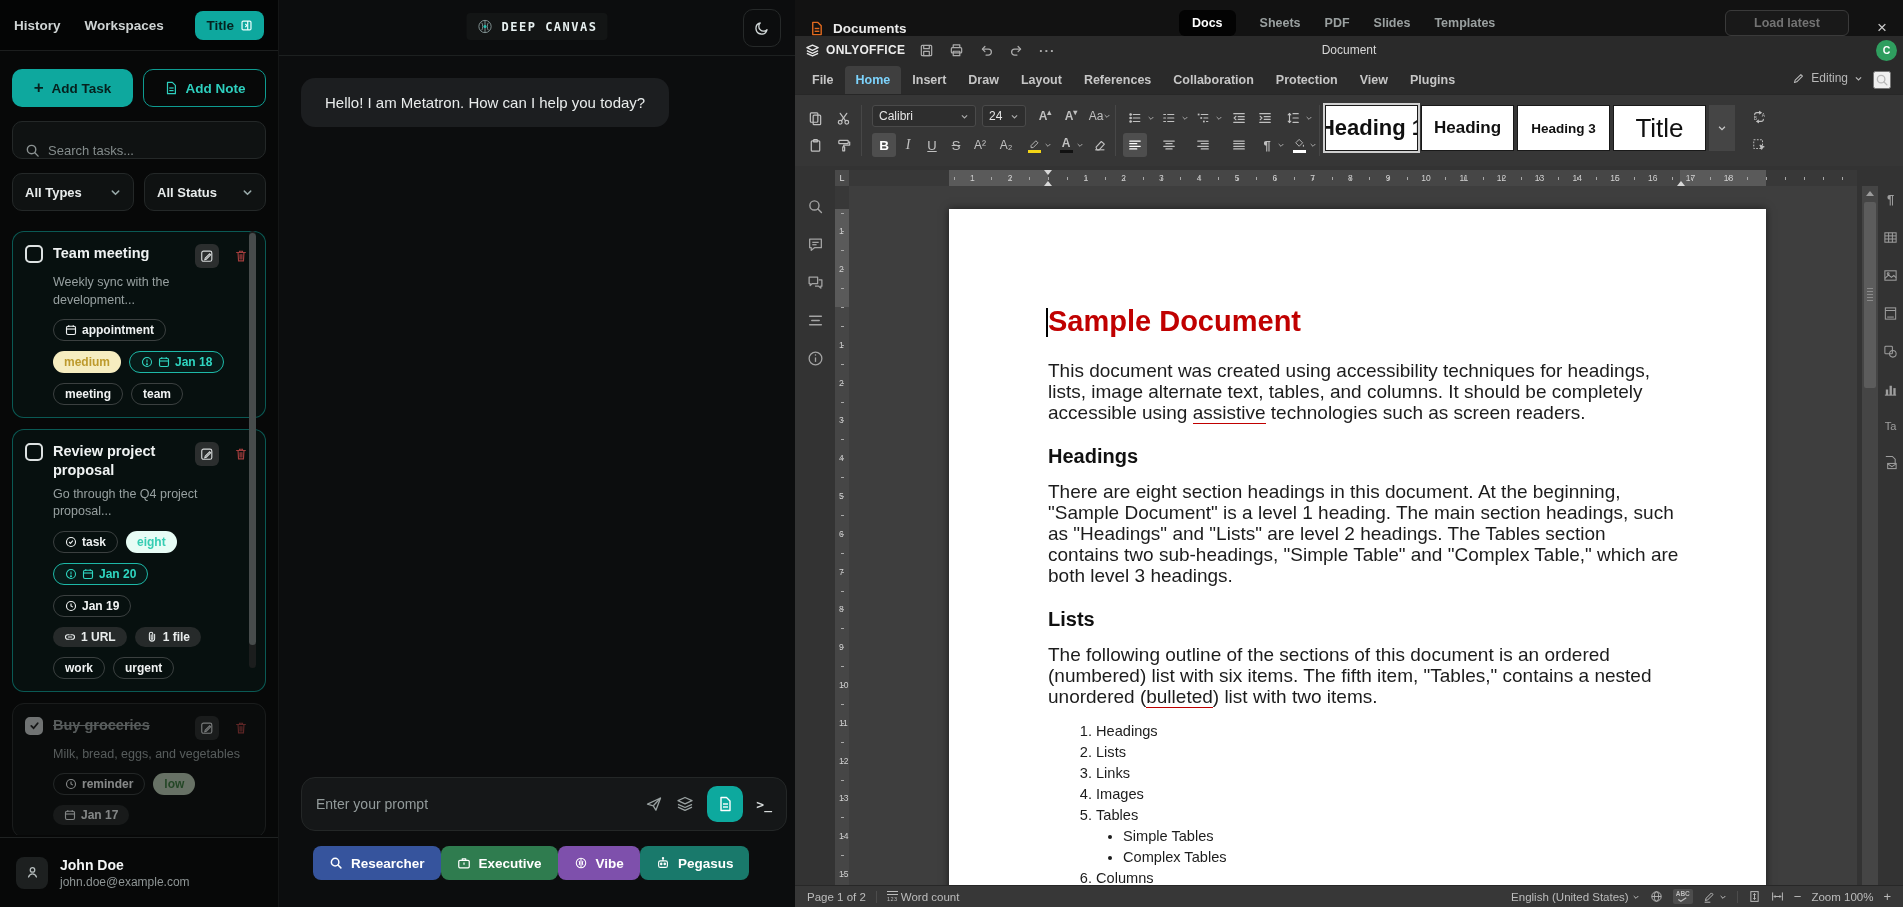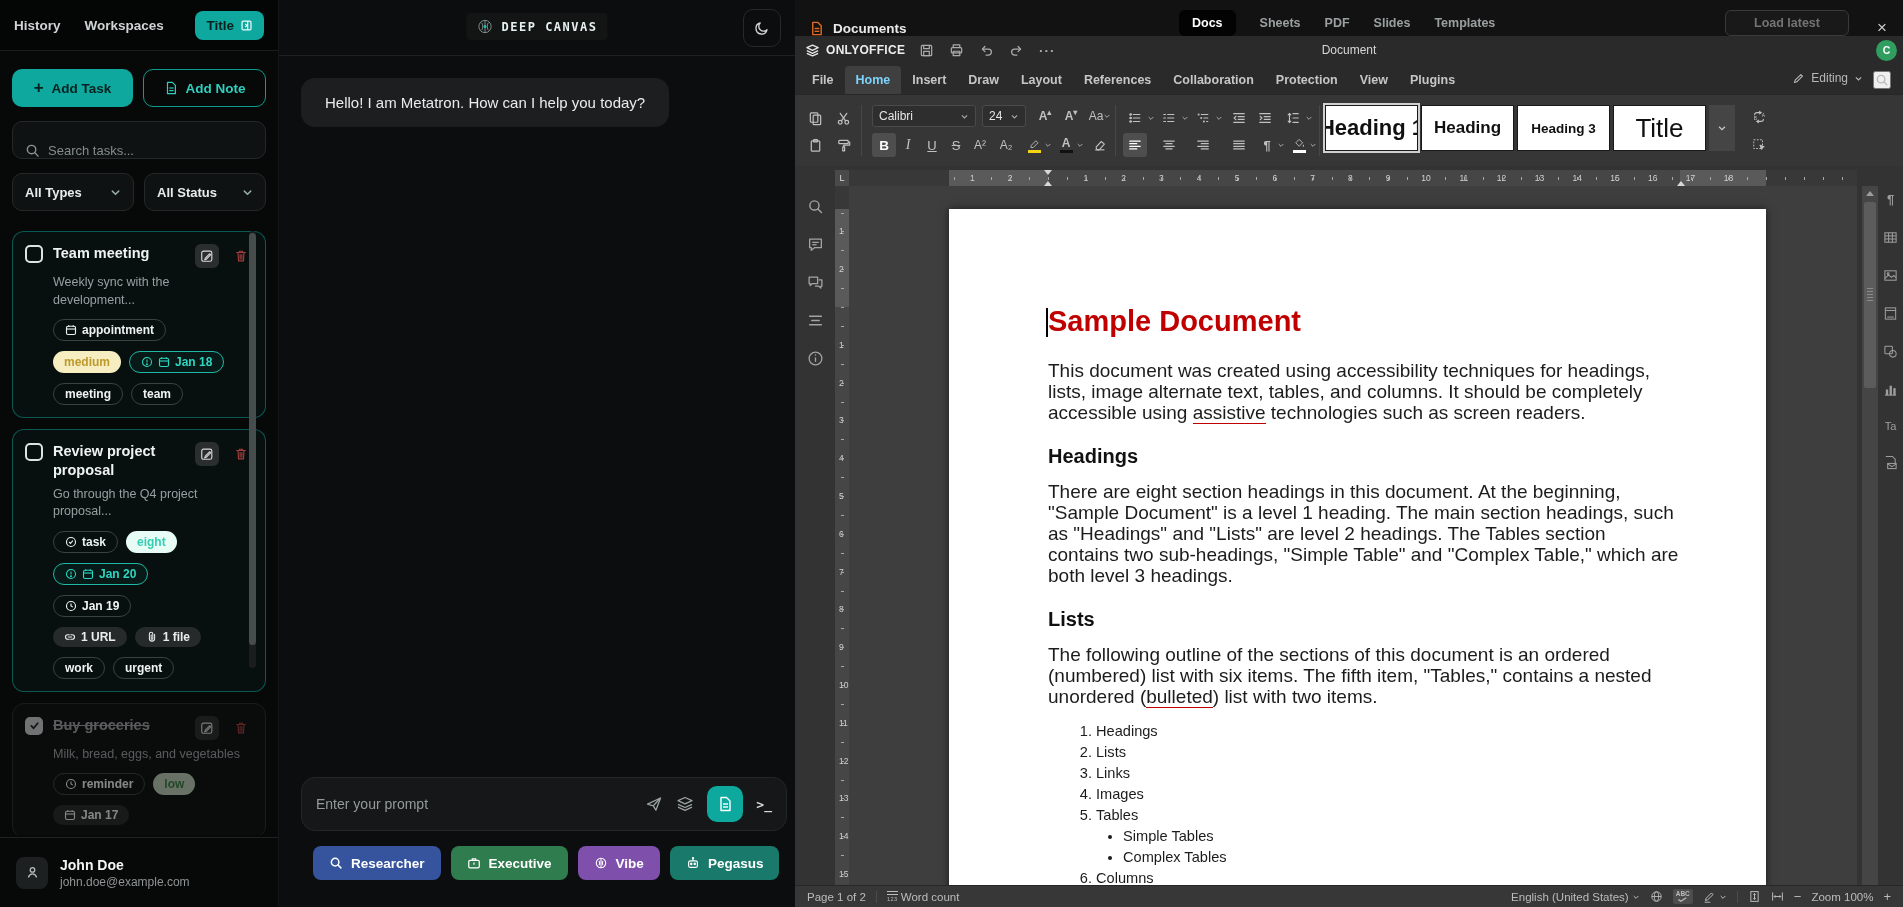--- a/index.html
+++ b/index.html
@@ -51,21 +51,21 @@
   .brand{position:absolute;left:50%;top:13px;transform:translateX(-50%);display:flex;gap:8px;align-items:center;background:#131515;padding:5px 10px;border-radius:4px}
   .brandtxt{font-family:"DejaVu Sans Mono",monospace;font-weight:700;font-size:12px;letter-spacing:1.5px;color:#e7f0f0}
   .moonbtn{position:absolute;right:14px;top:9px;width:38px;height:38px;border:1px solid #262929;border-radius:10px;background:transparent;color:#d2d8d8;display:flex;align-items:center;justify-content:center;cursor:pointer}
   .bubble{position:absolute;left:22px;top:78px;background:#1c1e20;border-radius:14px;padding:16px 24px;font-size:15px;color:#e9ecec}
   .prompt{position:absolute;left:22px;top:777px;width:486px;height:54px;background:#151718;border:1px solid #242727;border-radius:14px;display:flex;align-items:center;padding:0 14px;gap:13px}
   .prompt input{flex:1;background:transparent;border:0;outline:none;font-size:14px;color:#e2e6e6;font-family:inherit}
   .prompt input::placeholder{color:#939b9b}
   .pico{color:#9aa2a2;background:none;border:0;cursor:pointer;display:flex}
   .docbtn{width:36px;height:36px;border-radius:10px;background:#0da99e;border:0;display:flex;align-items:center;justify-content:center;color:#fff;cursor:pointer}
   .term{font-family:"DejaVu Sans Mono",monospace;font-weight:700;font-size:13px;color:#d6dada}
-  .agents{position:absolute;left:34px;top:846px;display:flex;gap:10px}
+  .agents{position:absolute;left:34px;top:846px;display:flex;}
   .agent{height:34px;border:0;border-radius:8px;display:flex;align-items:center;gap:8px;padding:0 16px;font-size:13.5px;font-weight:700;color:#fff;cursor:pointer;font-family:inherit}
   
   .ed{position:absolute;left:795px;top:0;width:1108px;height:907px;background:#333}
   .winbar{position:absolute;top:0;left:0;right:0;height:36px;background:#121212;display:flex;align-items:flex-end;padding:0 14px}
   .wtitle{font-size:13.5px;font-weight:700;color:#eaeaea;margin-left:9px}
   .wtabs{position:absolute;left:384px;display:flex;gap:24px;align-items:center}
   .wtab{font-size:12.5px;font-weight:600;color:#9aa0a0;cursor:pointer}
   .wtab.on{background:#030303;color:#fff;font-weight:700;padding:6px 13px;border-radius:6px}
   .loadbtn{position:absolute;right:54px;height:26px;padding:0 28px;background:#191919;border:1px solid #3a3a3a;border-radius:6px;color:#737373;font-weight:700;font-size:12.5px;cursor:pointer;font-family:inherit}
   .closex{position:absolute;right:16px;font-size:17px;color:#c9c9c9;cursor:pointer;line-height:1}

